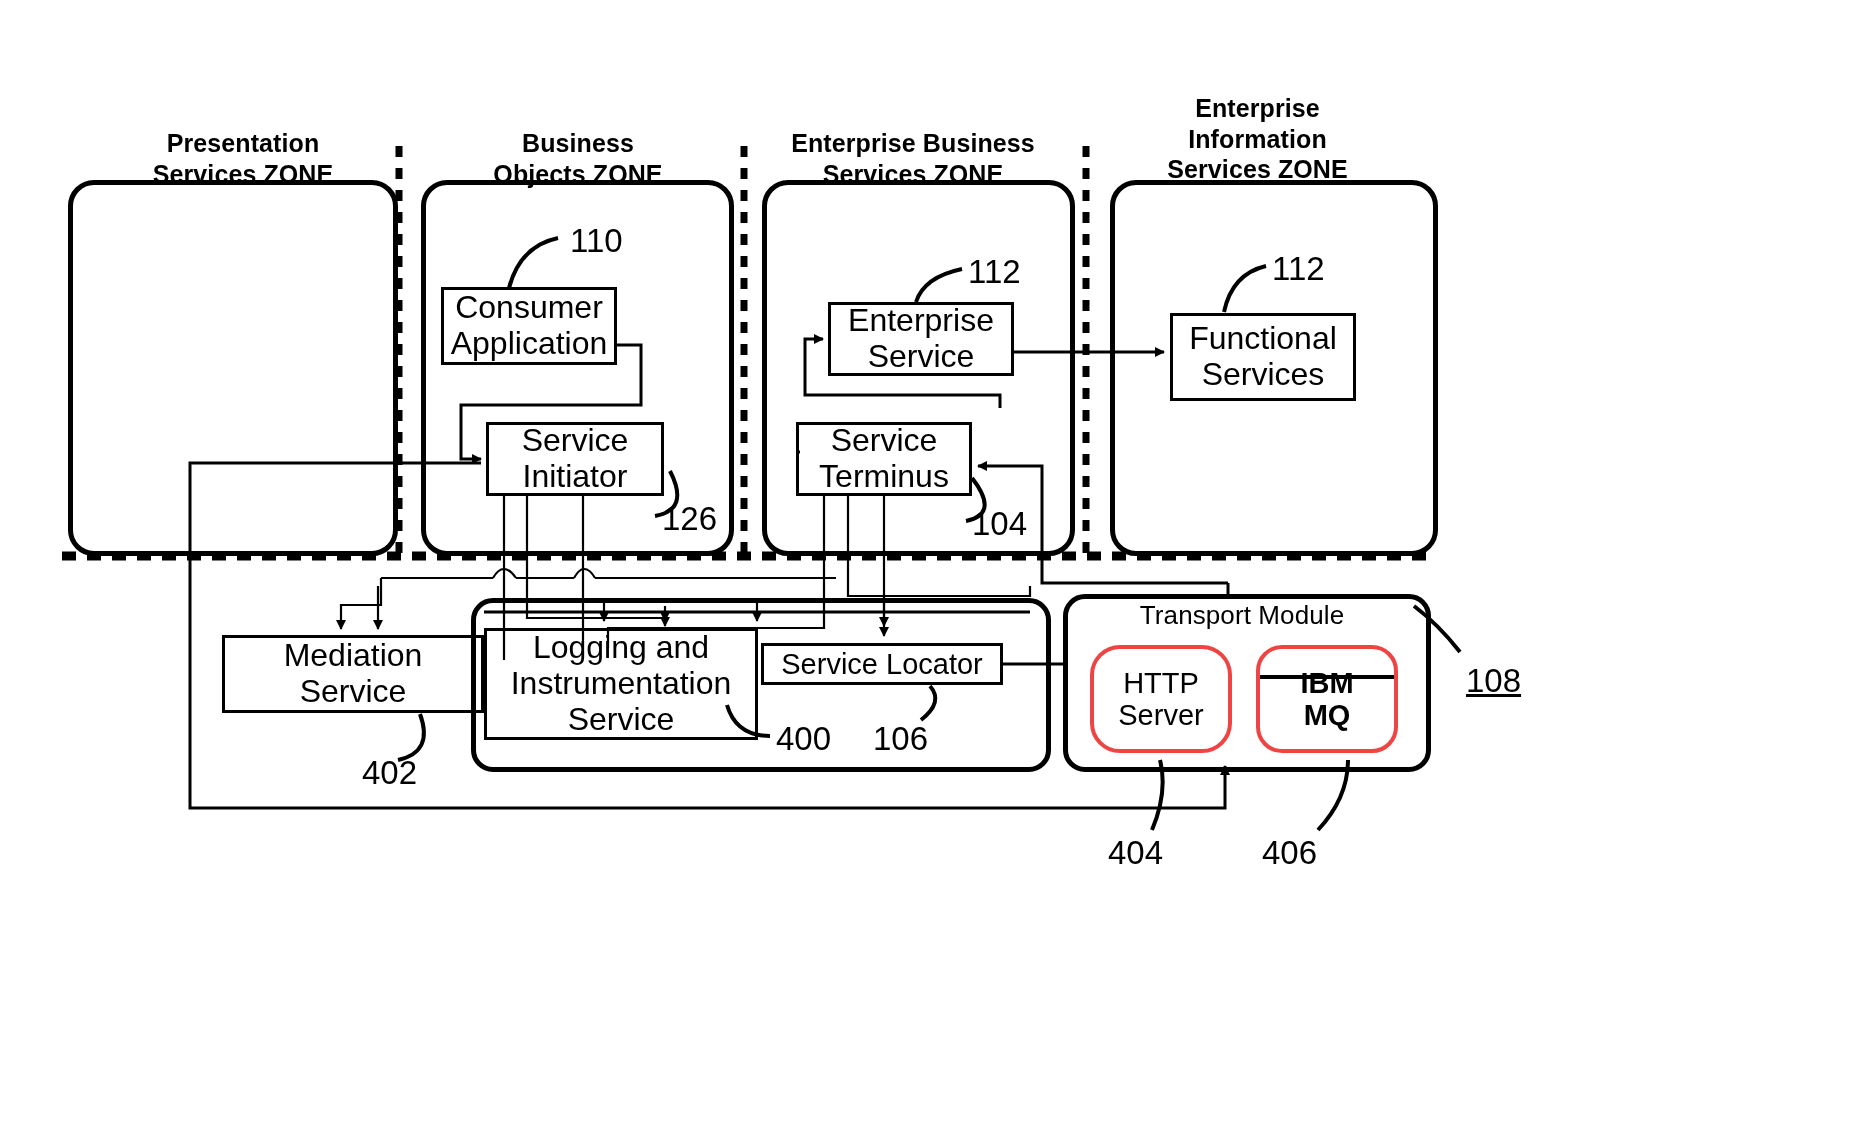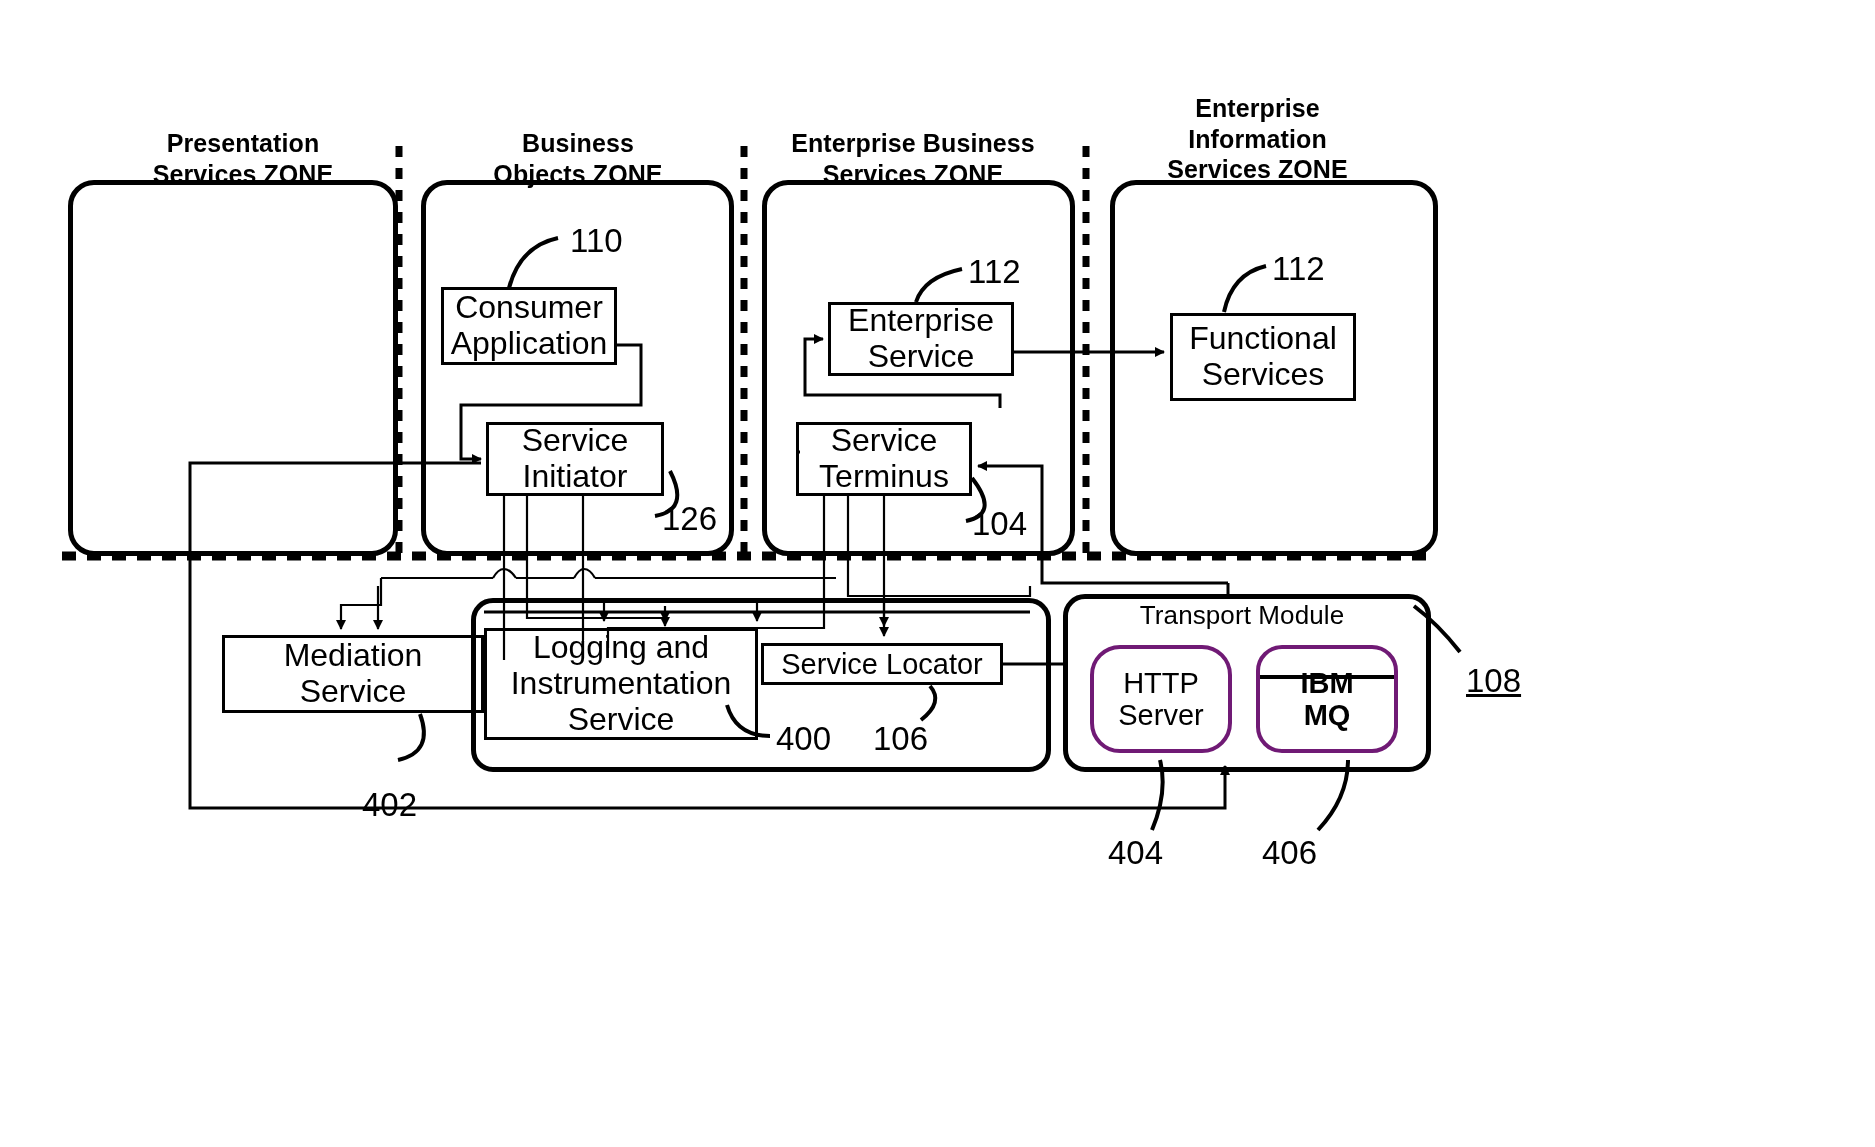--- a/index.html
+++ b/index.html
@@ -19,21 +19,21 @@
 
   
   .node{
     position:absolute;border:3px solid #000;background:#fff;
     display:flex;align-items:center;justify-content:center;text-align:center;
     font-size:32px;line-height:1.12;white-space:pre-line;box-sizing:border-box;
   }
 
   
   .cyl{
-    position:absolute;border:4px solid #701a75;background:#fff;border-radius:30px;
+    position:absolute;border:4px solid #ef4444;background:#fff;border-radius:30px;
     display:flex;align-items:center;justify-content:center;text-align:center;
     font-size:29px;line-height:1.12;white-space:pre-line;box-sizing:border-box;
   }
   .cyl.mq{border-radius:26px;font-weight:bold;}
   .cyl .mqline{position:absolute;left:0;right:0;top:26px;border-top:4px solid #000;}
 
   
   .ref{position:absolute;font-size:33px;font-weight:normal;line-height:1;}
 
   
@@ -105,21 +105,21 @@
     <span class="mqline"></span>
     <span>IBM
 MQ</span>
   </div>
 
   <div class="ref" style="left:570px;top:224px;">110</div>
   <div class="ref" style="left:662px;top:502px;">126</div>
   <div class="ref" style="left:968px;top:255px;">112</div>
   <div class="ref" style="left:1272px;top:252px;">112</div>
   <div class="ref" style="left:972px;top:507px;">104</div>
-  <div class="ref" style="left:362px;top:756px;margin-top:32px;">402</div>
+  <div class="ref" style="left:362px;top:756px;">402</div>
   <div class="ref" style="left:776px;top:722px;">400</div>
   <div class="ref" style="left:873px;top:722px;">106</div>
   <div class="ref" style="left:1466px;top:664px;text-decoration:underline;">108</div>
   <div class="ref" style="left:1108px;top:836px;">404</div>
   <div class="ref" style="left:1262px;top:836px;">406</div>
 
   <svg id="wires" viewBox="0 0 1875 1147">
     <defs>
       <marker id="ah" markerWidth="12" markerHeight="12" refX="9" refY="5" orient="auto" markerUnits="userSpaceOnUse">
         <path d="M0,0 L10,5 L0,10 z" fill="#000"></path>

